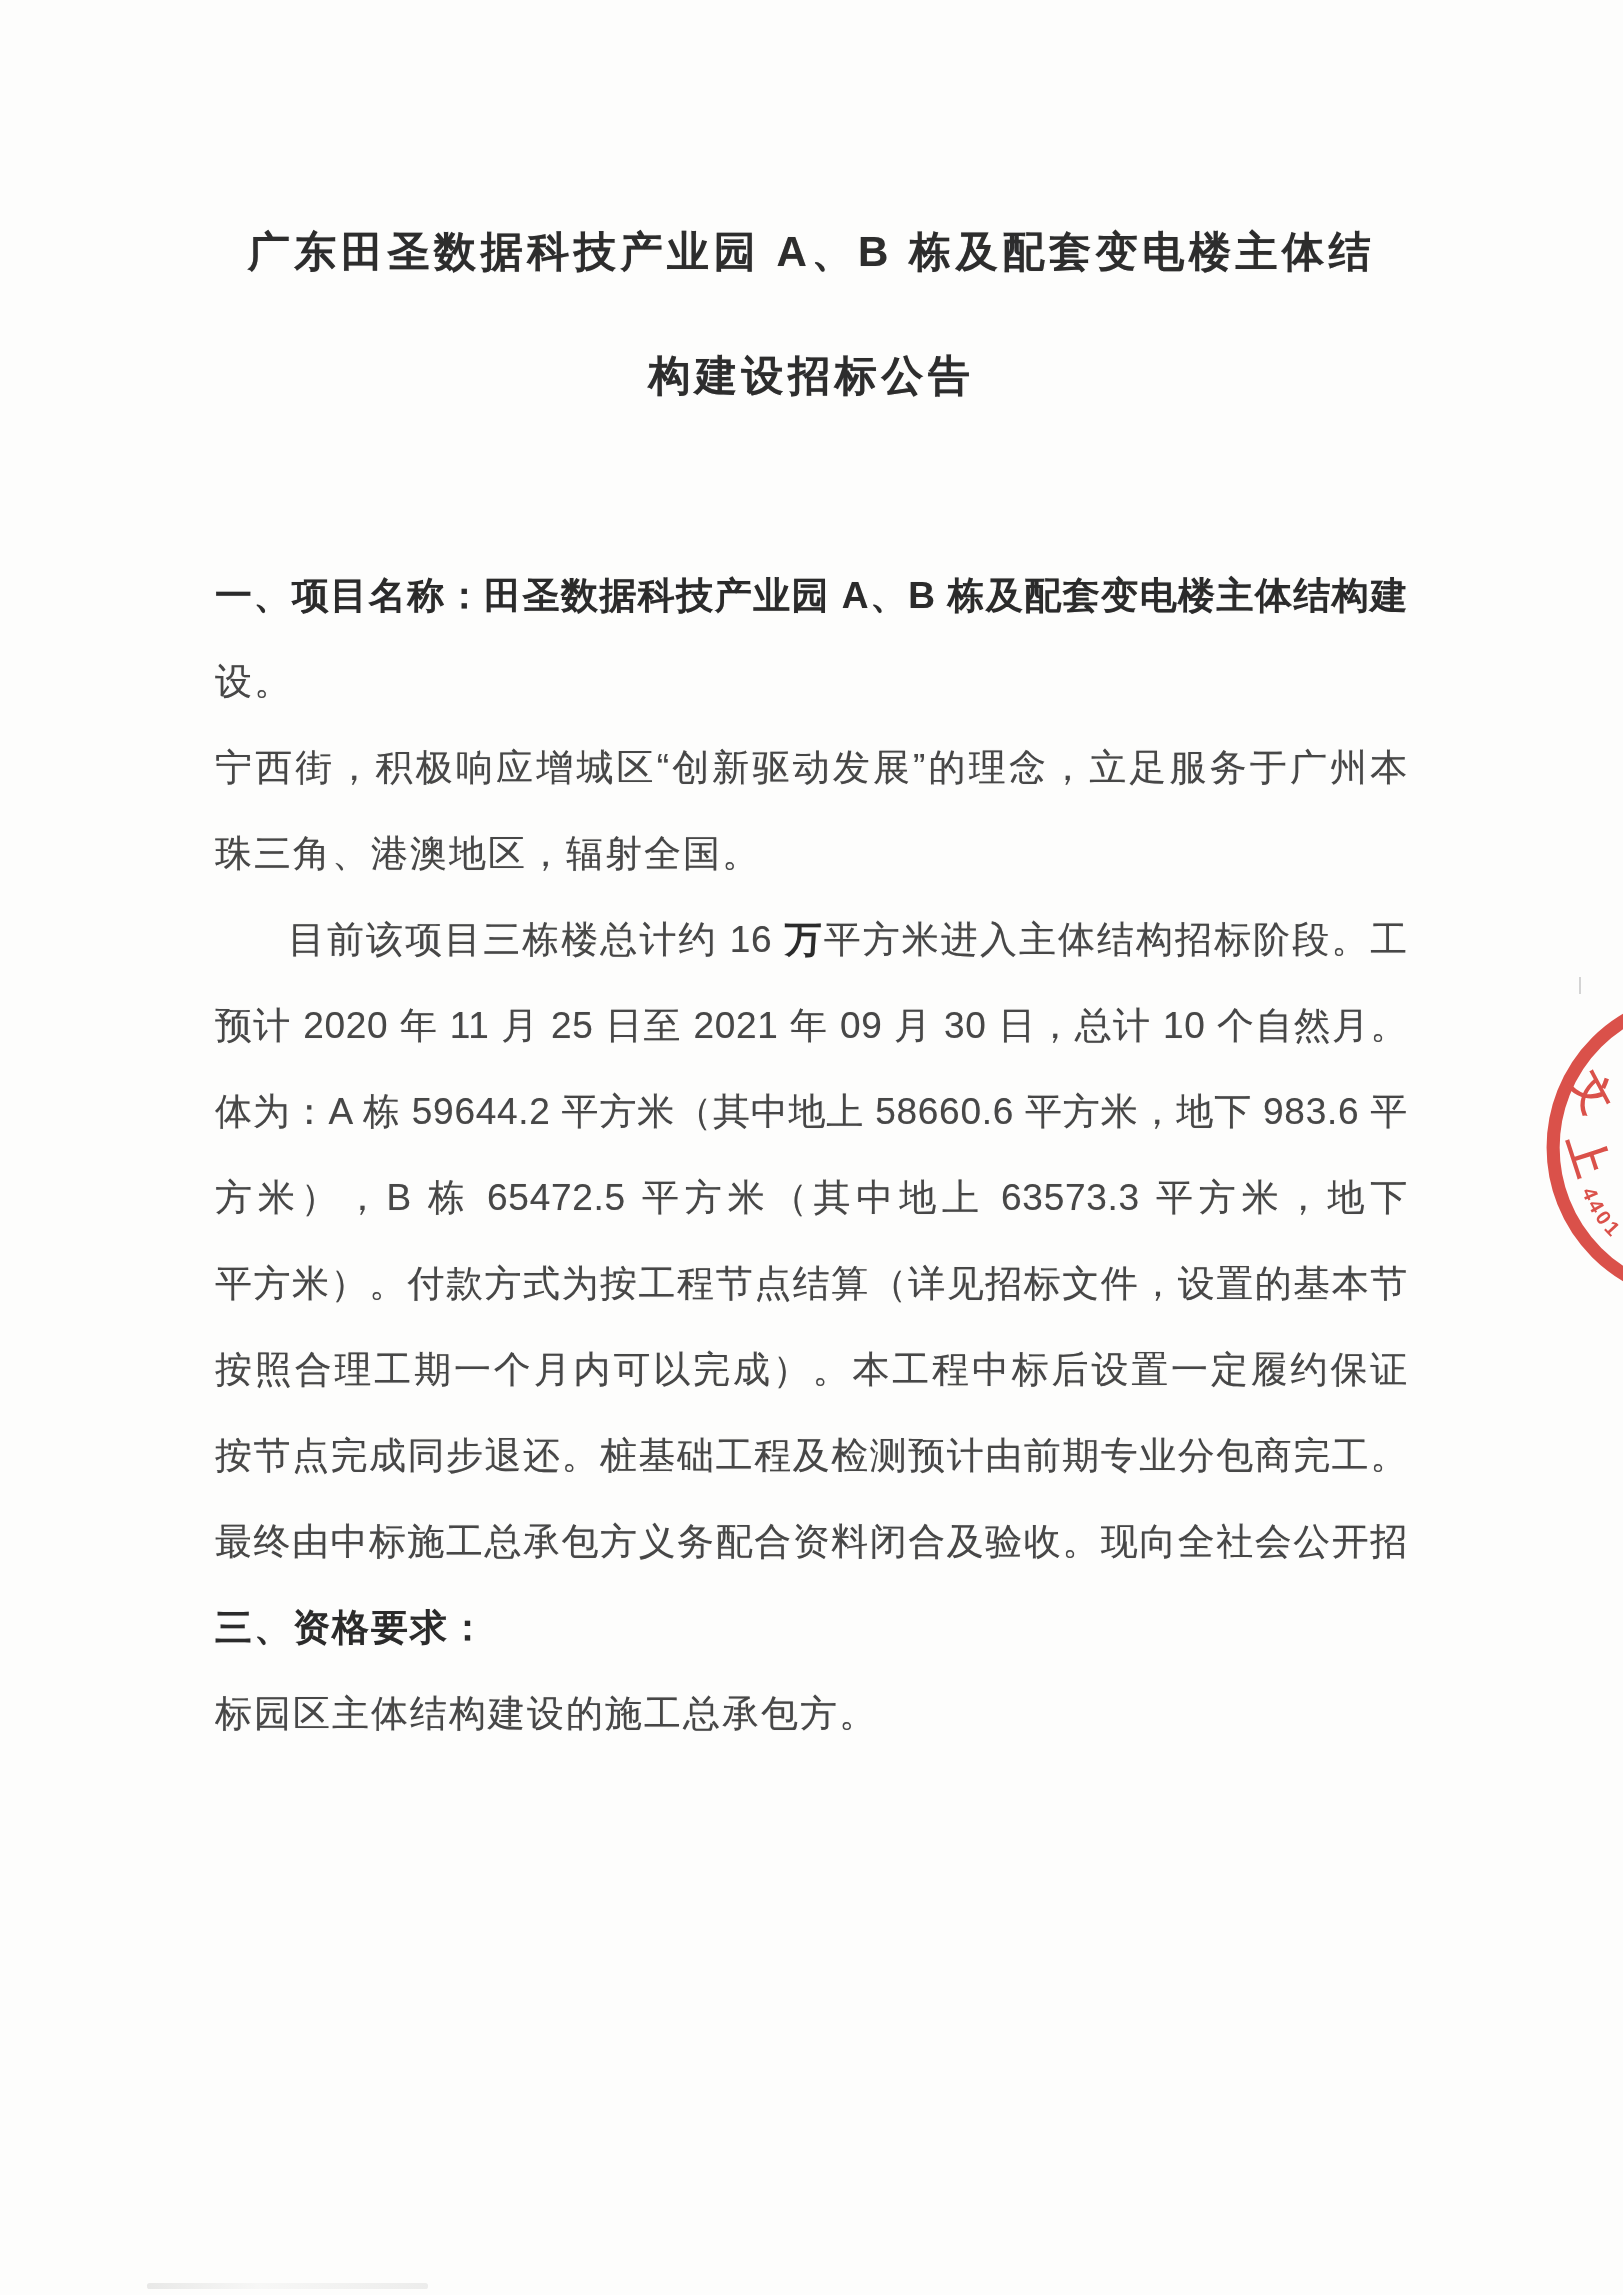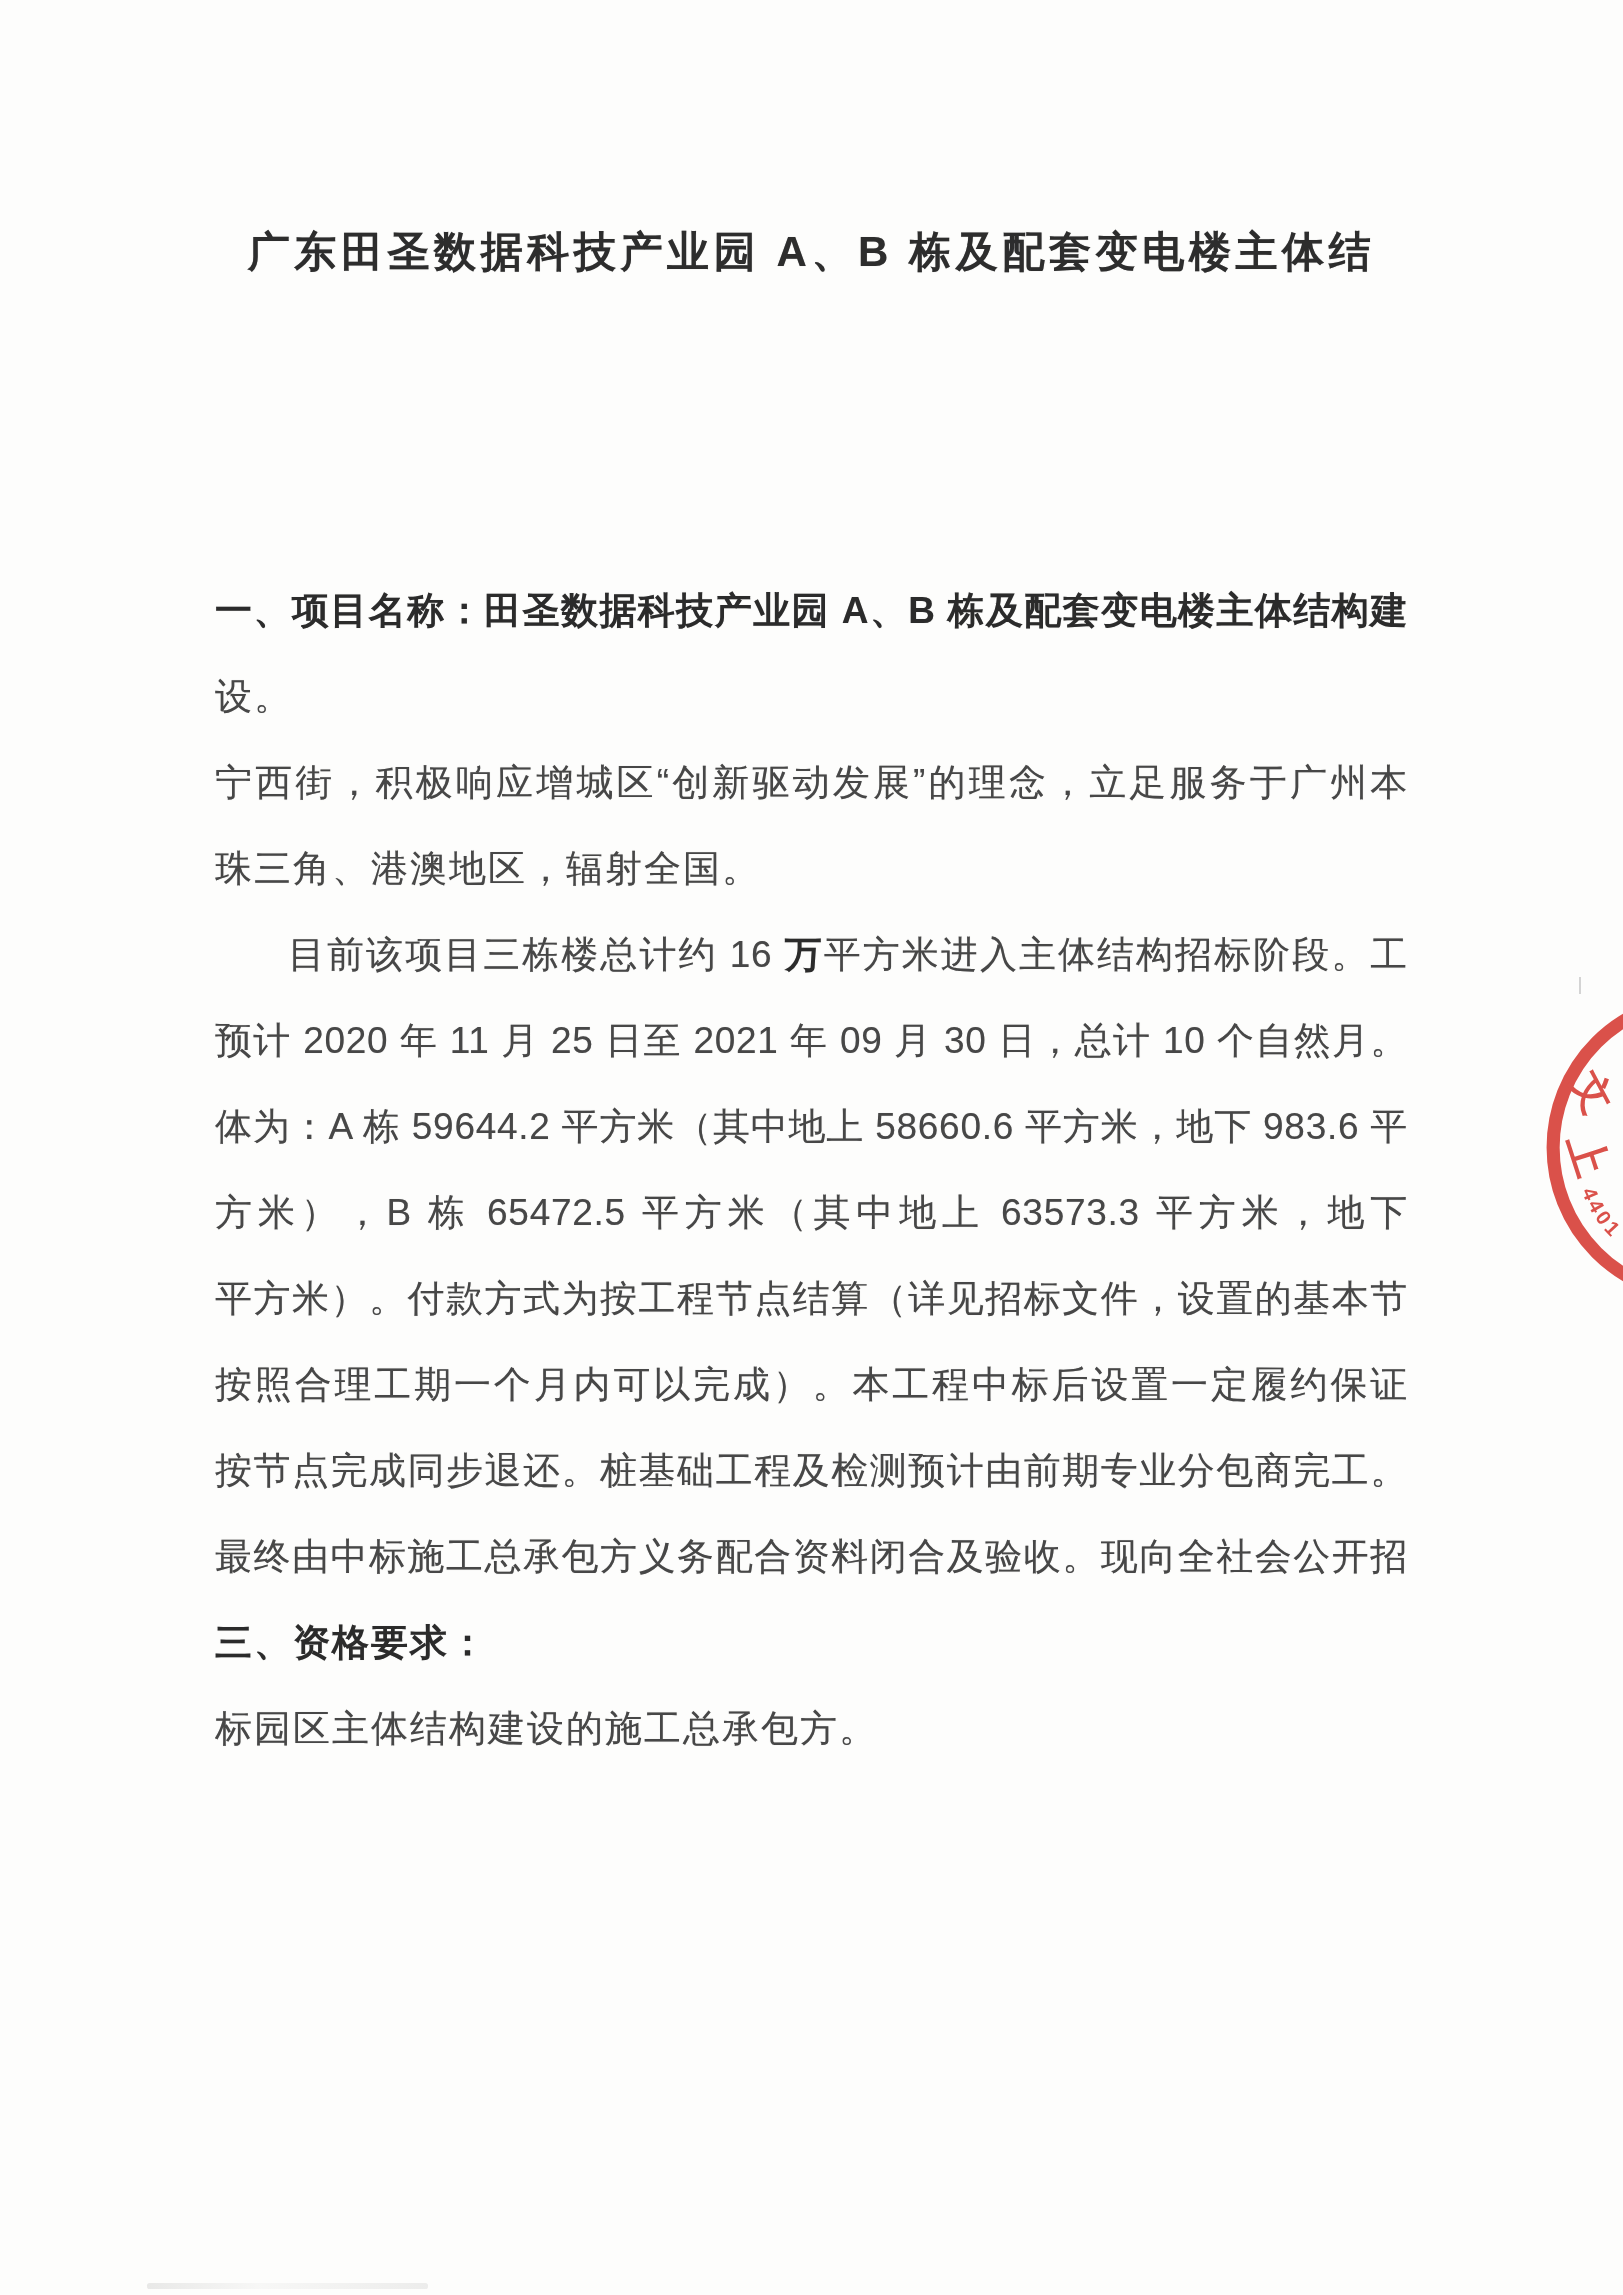--- a/index.html
+++ b/index.html
@@ -15,21 +15,21 @@
     position:absolute;top:190px;left:0;width:100%;
     text-align:center;
     font-size:42px;font-weight:700;
     line-height:124px;
     letter-spacing:4.6px;
     color:#2d2d2d;
     text-shadow:0 0 0.7px rgba(40,40,40,.45);
   }
   
   .body-block{
-    position:absolute;top:568px;left:215px;width:1193px;
+    position:absolute;top:553px;left:215px;width:1193px;
     font-size:37px;
     line-height:86px;
     color:#474747;
     text-shadow:0 0 0.7px rgba(70,70,70,.4);
   }
   .line{
     height:86px;
     letter-spacing:2px;
     overflow:hidden;
     text-align:left;
@@ -61,20 +61,21 @@
     background:rgba(90,90,90,.5);opacity:.5;
   }
 </style>
 </head>
 <body>
 
 <div class="page">
 
   <div class="title-block">
     <div class="title-line">广东田圣数据科技产业园 A、B 栋及配套变电楼主体结</div>
+    <div class="title-line">构建设招标公告</div>
   </div>
 
   <div class="body-block">
       <div class="line just"><span class="seg-b">一、项目名称：田圣数据科技产业园 A、B 栋及配套变电楼主体结构建</span></div>
       <div class="line"><span class="seg-r">设。</span></div>
       <div class="line just"><span class="seg-r">宁西街，积极响应增城区“创新驱动发展”的理念，立足服务于广州本土、</span></div>
       <div class="line"><span class="seg-r">珠三角、港澳地区，辐射全国。</span></div>
       <div class="line just ind"><span class="seg-r">目前该项目三栋楼总计约 16 </span><span class="seg-b">万</span><span class="seg-r">平方米进入主体结构招标阶段。工期</span></div>
       <div class="line just"><span class="seg-r">预计 2020 年 11 月 25 日至 2021 年 09 月 30 日，总计 10 个自然月。具</span></div>
       <div class="line just"><span class="seg-r">体为：A 栋 59644.2 平方米（其中地上 58660.6 平方米，地下 983.6 平</span></div>

